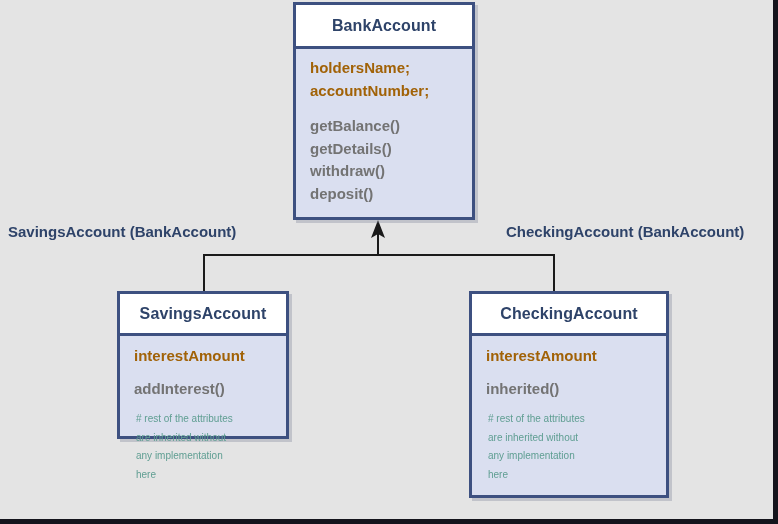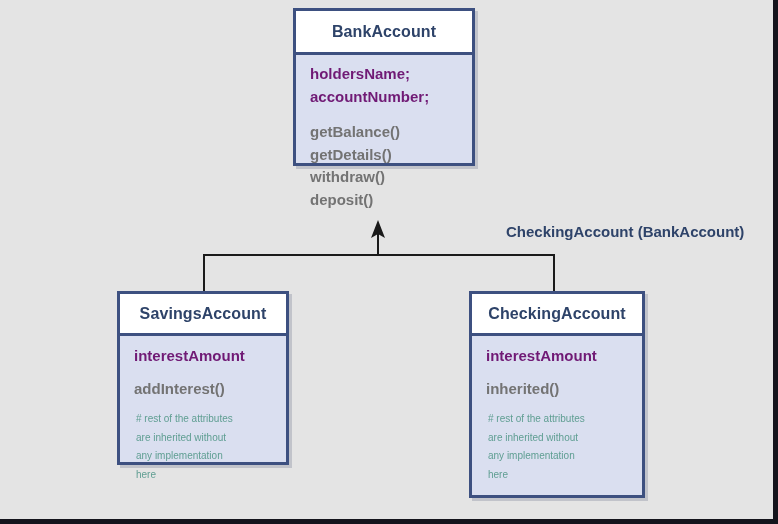--- a/index.html
+++ b/index.html
@@ -39,21 +39,21 @@
     font-weight: bold;
     font-size: 16px;
     letter-spacing: .1px;
     box-sizing: border-box;
   }
   .uml-body {
     box-sizing: border-box;
     padding: 9px 0 0 14px;
   }
   .attr-line {
-    color: #701a75;
+    color: #a16207;
     font-weight: bold;
     font-size: 15px;
     line-height: 22.5px;
     white-space: pre;
   }
   .meth-line {
     color: #737373;
     font-weight: bold;
     font-size: 15px;
     line-height: 22.5px;
@@ -105,51 +105,52 @@
 
     <line x1="203" y1="255" x2="555" y2="255" stroke="#1a1a1a" stroke-width="2"></line>
 
     <line x1="204" y1="254" x2="204" y2="291" stroke="#1a1a1a" stroke-width="2"></line>
 
     <line x1="554" y1="254" x2="554" y2="291" stroke="#1a1a1a" stroke-width="2"></line>
 
     <polygon points="378,220 371,238 378,234 385,238" fill="#1a1a1a"></polygon>
   </svg>
 
-  <div class="uml-class" id="box-parent" style="left:293px; top:8px; width:182px; height:158px;">
+  <div class="uml-class" id="box-parent" style="left:293px; top:2px; width:182px; height:218px;">
     <div class="uml-header" style="height:44px; line-height:41px;">BankAccount</div>
     <div class="uml-body" style="padding-top:8px;">
       <div class="attr-line">holdersName;</div>
       <div class="attr-line">accountNumber;</div>
       <div class="gap"></div>
       <div class="meth-line">getBalance()</div>
       <div class="meth-line">getDetails()</div>
       <div class="meth-line">withdraw()</div>
       <div class="meth-line">deposit()</div>
     </div>
   </div>
 
+  <div class="side-label" style="left:8px; top:223px;">SavingsAccount (BankAccount)</div>
 
   <div class="side-label" style="left:506px; top:223px;">CheckingAccount (BankAccount)</div>
 
-  <div class="uml-class" id="box-savings" style="left:117px; top:291px; width:172px; height:174px;">
+  <div class="uml-class" id="box-savings" style="left:117px; top:291px; width:172px; height:148px;">
     <div class="uml-header" style="height:42px; line-height:39px;">SavingsAccount</div>
     <div class="uml-body">
       <div class="attr-line">interestAmount</div>
       <div class="gap-sm"></div>
       <div class="meth-line">addInterest()</div>
       <div class="gap-sm"></div>
       <div class="comment"># rest of the attributes</div>
       <div class="comment">are inherited without</div>
       <div class="comment">any implementation</div>
       <div class="comment">here</div>
     </div>
   </div>
 
-  <div class="uml-class" id="box-checking" style="left:469px; top:291px; width:176px; height:207px;">
+  <div class="uml-class" id="box-checking" style="left:469px; top:291px; width:200px; height:207px;">
     <div class="uml-header" style="height:42px; line-height:39px;">CheckingAccount</div>
     <div class="uml-body">
       <div class="attr-line">interestAmount</div>
       <div class="gap-sm"></div>
       <div class="meth-line">inherited()</div>
       <div class="gap-sm"></div>
       <div class="comment"># rest of the attributes</div>
       <div class="comment">are inherited without</div>
       <div class="comment">any implementation</div>
       <div class="comment">here</div>

